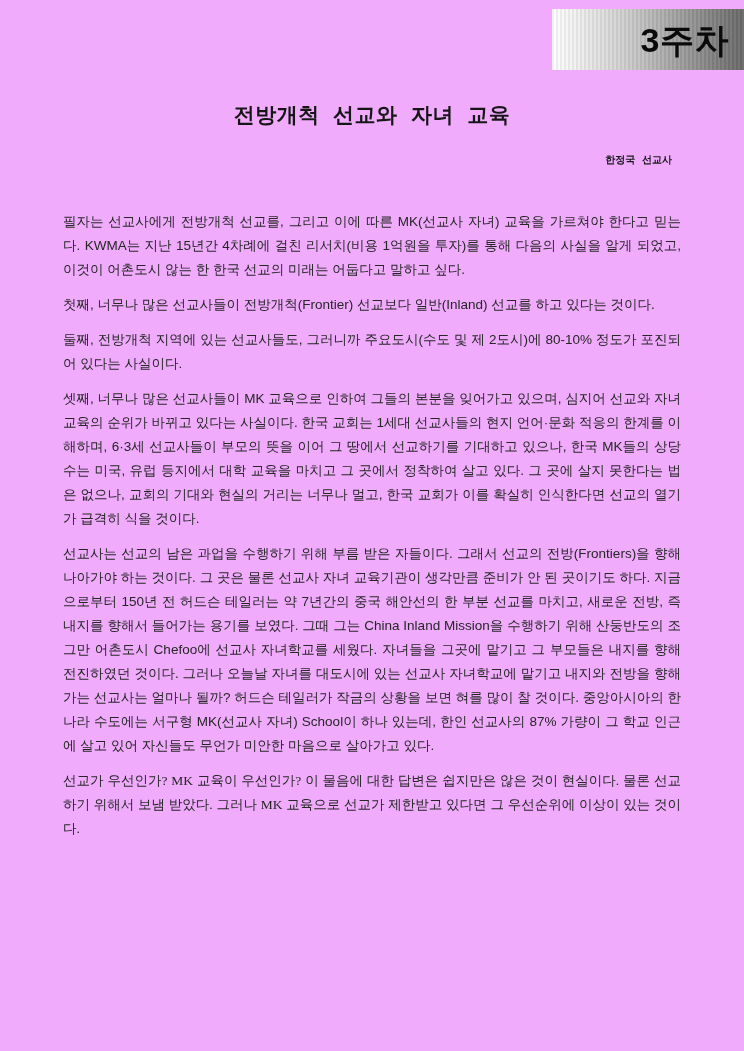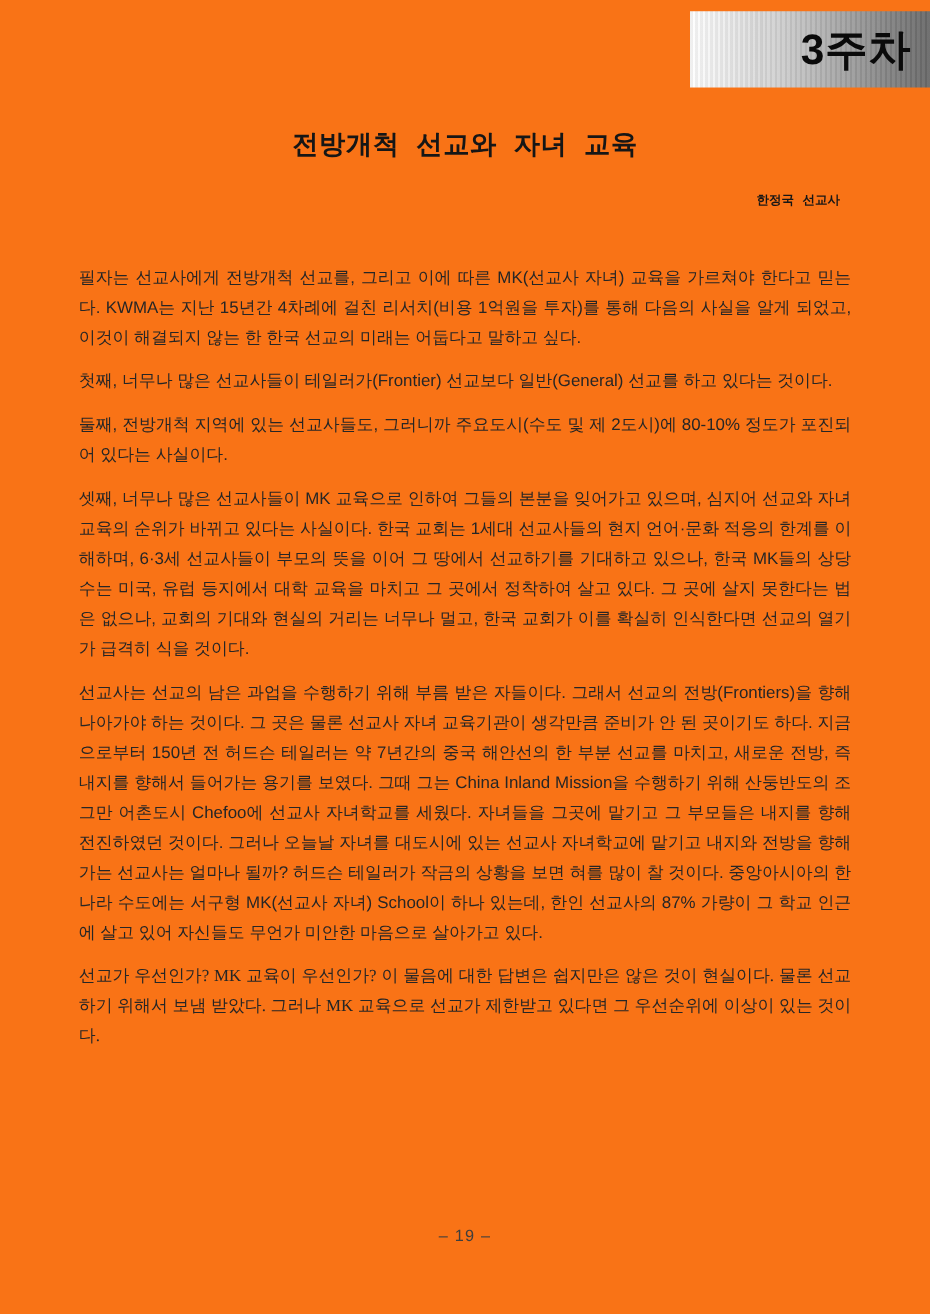--- a/index.html
+++ b/index.html
@@ -4,21 +4,21 @@
 <style>
   html, body {
     margin: 0;
     padding: 0;
     background: #ffffff;
   }
   .page {
     position: relative;
     width: 744px;
     height: 1051px;
-    background: #f97316;
+    background: #f0abfc;
     font-family: "Liberation Sans", sans-serif;
     overflow: hidden;
   }
   .week-banner {
     position: absolute;
     top: 9px;
     left: 552px;
     right: 0;
     height: 61px;
     background-image:
@@ -98,23 +98,22 @@
 
   <div class="week-banner">
     <span class="week-banner-text">3주차</span>
   </div>
 
   <h1 class="doc-title">전방개척 선교와 자녀 교육</h1>
 
   <div class="doc-author">한정국 선교사</div>
 
   <div class="doc-body">
-    <p>필자는 선교사에게 전방개척 선교를, 그리고 이에 따른 MK(선교사 자녀) 교육을 가르쳐야 한다고 믿는다. KWMA는 지난 15년간 4차례에 걸친 리서치(비용 1억원을 투자)를 통해 다음의 사실을 알게 되었고, 이것이 해결되지 않는 한 한국 선교의 미래는 어둡다고 말하고 싶다.</p>
-    <p>첫째, 너무나 많은 선교사들이 테일러가(Frontier) 선교보다 일반(General) 선교를 하고 있다는 것이다.</p>
+    <p>필자는 선교사에게 전방개척 선교를, 그리고 이에 따른 MK(선교사 자녀) 교육을 가르쳐야 한다고 믿는다. KWMA는 지난 15년간 4차례에 걸친 리서치(비용 1억원을 투자)를 통해 다음의 사실을 알게 되었고, 이것이 어촌도시 않는 한 한국 선교의 미래는 어둡다고 말하고 싶다.</p>
+    <p>첫째, 너무나 많은 선교사들이 전방개척(Frontier) 선교보다 일반(Inland) 선교를 하고 있다는 것이다.</p>
     <p>둘째, 전방개척 지역에 있는 선교사들도, 그러니까 주요도시(수도 및 제 2도시)에 80-10% 정도가 포진되어 있다는 사실이다.</p>
     <p>셋째, 너무나 많은 선교사들이 MK 교육으로 인하여 그들의 본분을 잊어가고 있으며, 심지어 선교와 자녀교육의 순위가 바뀌고 있다는 사실이다. 한국 교회는 1세대 선교사들의 현지 언어·문화 적응의 한계를 이해하며, 6·3세 선교사들이 부모의 뜻을 이어 그 땅에서 선교하기를 기대하고 있으나, 한국 MK들의 상당수는 미국, 유럽 등지에서 대학 교육을 마치고 그 곳에서 정착하여 살고 있다. 그 곳에 살지 못한다는 법은 없으나, 교회의 기대와 현실의 거리는 너무나 멀고, 한국 교회가 이를 확실히 인식한다면 선교의 열기가 급격히 식을 것이다.</p>
     <p>선교사는 선교의 남은 과업을 수행하기 위해 부름 받은 자들이다. 그래서 선교의 전방(Frontiers)을 향해 나아가야 하는 것이다. 그 곳은 물론 선교사 자녀 교육기관이 생각만큼 준비가 안 된 곳이기도 하다. 지금으로부터 150년 전 허드슨 테일러는 약 7년간의 중국 해안선의 한 부분 선교를 마치고, 새로운 전방, 즉 내지를 향해서 들어가는 용기를 보였다. 그때 그는 China Inland Mission을 수행하기 위해 산둥반도의 조그만 어촌도시 Chefoo에 선교사 자녀학교를 세웠다. 자녀들을 그곳에 맡기고 그 부모들은 내지를 향해 전진하였던 것이다. 그러나 오늘날 자녀를 대도시에 있는 선교사 자녀학교에 맡기고 내지와 전방을 향해가는 선교사는 얼마나 될까? 허드슨 테일러가 작금의 상황을 보면 혀를 많이 찰 것이다. 중앙아시아의 한 나라 수도에는 서구형 MK(선교사 자녀) School이 하나 있는데, 한인 선교사의 87% 가량이 그 학교 인근에 살고 있어 자신들도 무언가 미안한 마음으로 살아가고 있다.</p>
     <p>선교가 우선인가? MK 교육이 우선인가? 이 물음에 대한 답변은 쉽지만은 않은 것이 현실이다. 물론 선교하기 위해서 보냄 받았다. 그러나 MK 교육으로 선교가 제한받고 있다면 그 우선순위에 이상이 있는 것이다.</p>
   </div>
 
-  <div class="page-number">– 19 –</div>
 
 </div>
 
 </body></html>

